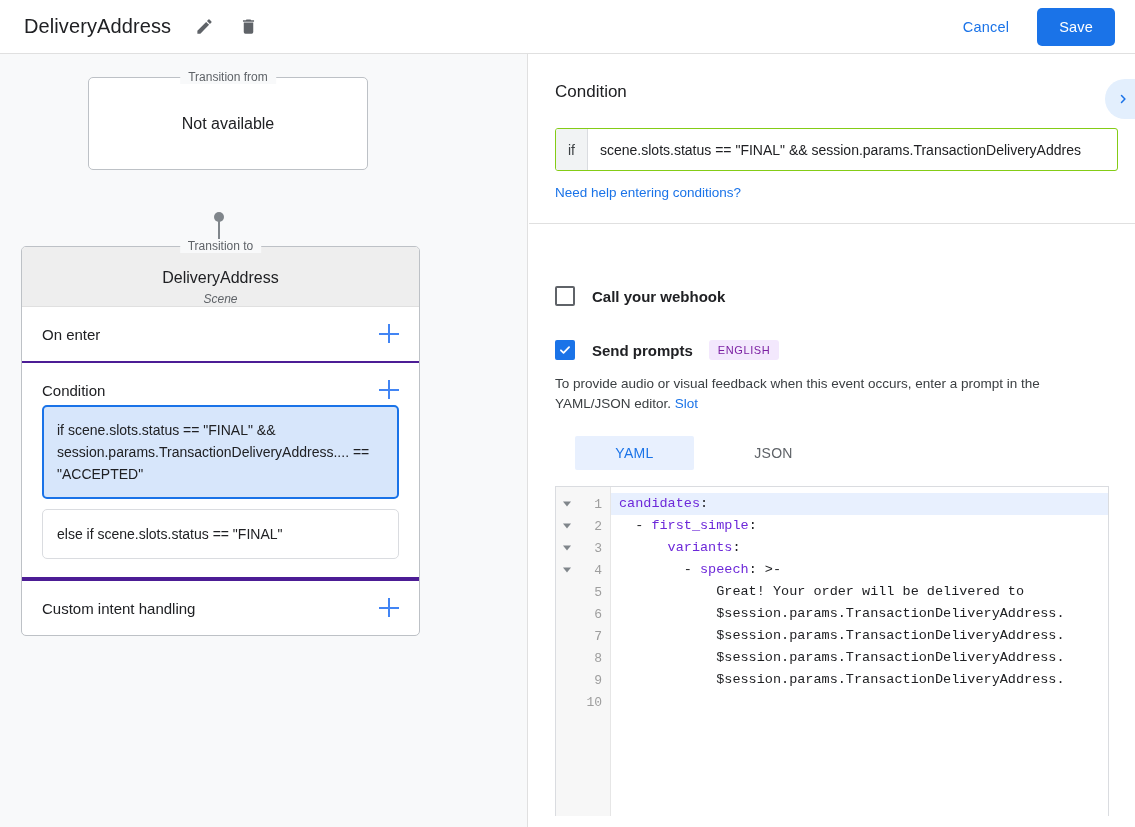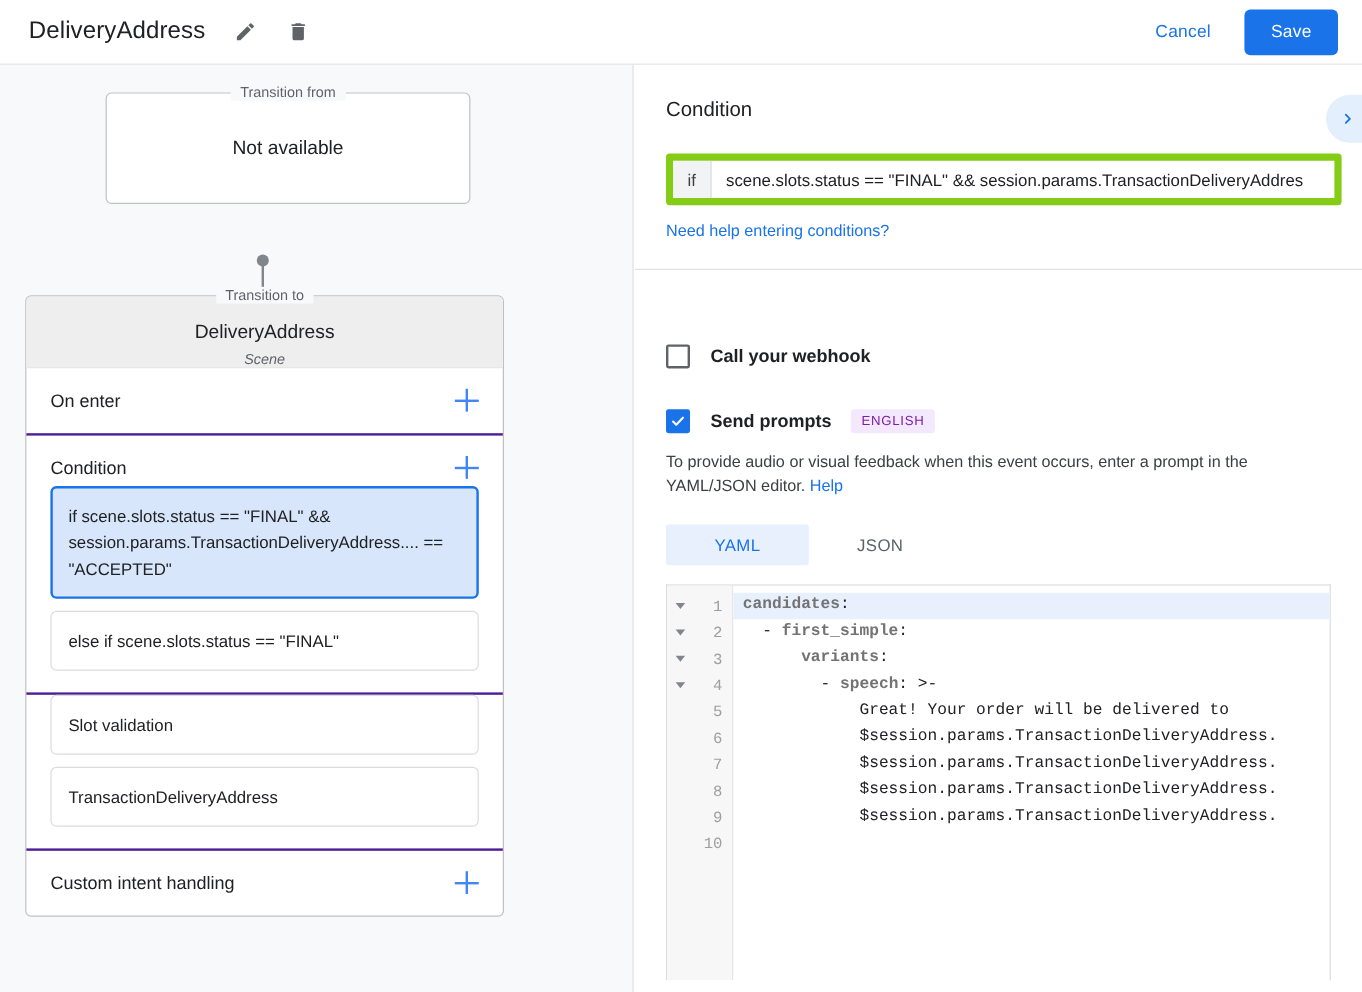--- a/index.html
+++ b/index.html
@@ -61,21 +61,21 @@
   .fieldset-legend {
     position: absolute;
     top: -8px; left: 50%; transform: translateX(-50%);
     background: #f8f9fa;
     padding: 0 8px;
     font-size: 12px; color: #5f6368;
     white-space: nowrap;
   }
 
   #transition-from {
-    left: 88px; top: 23px; width: 304px; height: 93px;
+    left: 88px; top: 23px; width: 280px; height: 93px;
     background: #ffffff;
   }
   #transition-from .inner {
     display: flex; align-items: center; justify-content: center;
     height: 100%;
     font-size: 16px; color: #202124;
   }
 
   .connector { position: absolute; left: 219px; top: 158px; }
   .conn-dot {
@@ -161,21 +161,21 @@
     overflow: hidden;
   }
   .cond-block {
     padding: 28px 0 22px 26px;
     border-bottom: 1px solid #e0e0e0;
     position: relative;
   }
   .block-title { font-size: 17px; color: #202124; }
   .cond-input-row {
     display: flex; margin-top: 26px;
-    border: 6px solid #84cc16; border-radius: 3px;
+    border: 1px solid #84cc16; border-radius: 3px;
     width: 563px; height: 43px; background: #fff;
     overflow: hidden;
   }
   .cond-if {
     width: 32px; flex: none;
     background: #f1f3f4;
     border-right: 1px solid #dadce0;
     display: flex; align-items: center; justify-content: center;
     font-size: 14px; color: #3c4043;
   }
@@ -228,20 +228,21 @@
     max-width: 566px;
   }
   .hint-text a { color: #1a73e8; text-decoration: none; cursor: pointer; }
 
   .tabs { display: flex; margin-top: 22px; }
   .tab {
     width: 119px; height: 34px;
     display: flex; align-items: center; justify-content: center;
     font-size: 14px; color: #5f6368; cursor: pointer;
     letter-spacing: .3px;
+    margin-left: 20px;
   }
   .tab.active { background: #e8f0fe; color: #1a73e8; border-radius: 2px; }
 
   .editor {
     margin-top: 16px;
     border: 1px solid #dadce0;
     border-bottom: none;
     height: 330px;
     display: flex;
     overflow: hidden;
@@ -270,21 +271,21 @@
   .lnum { position: absolute; right: 8px; }
   .code {
     flex: 1; padding-top: 6px;
     font-family: "Liberation Mono", monospace;
     font-size: 13.5px;
     overflow: hidden;
     white-space: pre;
   }
   .code-row { height: 22px; line-height: 22px; padding-left: 8px; color: #202124; }
   .code-row.hl { background: #e8f0fe; }
-  .tok-key { color: #737373; font-weight: bold; }
+  .tok-key { color: #6d28d9; }
   .tok-punc { color: #202124; }
 </style>
 </head>
 <body>
 
 <div class="topbar">
   <div class="title">DeliveryAddress</div>
 
   <div class="hdr-icon">
     <svg width="19" height="19" viewBox="0 0 24 24">
@@ -334,24 +335,20 @@
           <div class="section-header" style="padding-bottom: 4px;">
             <div class="section-title">Condition</div>
             <div class="plus-btn"></div>
           </div>
           <div class="section-body">
             <div class="item-chip selected">if scene.slots.status == "FINAL" &amp;&amp; session.params.TransactionDeliveryAddress.... == "ACCEPTED"</div>
             <div class="item-chip">else if scene.slots.status == "FINAL"</div>
           </div>
         </div>
         <div class="section">
-          <div class="section-body">
-            <div class="item-chip">Slot validation</div>
-            <div class="item-chip">TransactionDeliveryAddress</div>
-          </div>
         </div>
         <div class="section no-items">
           <div class="section-header">
             <div class="section-title">Custom intent handling</div>
             <div class="plus-btn"></div>
           </div>
         </div>
       </div>
   </div>
 </div>
@@ -386,21 +383,21 @@
       <div class="cbox checked">
         <svg width="14" height="14" viewBox="0 0 24 24" fill="none" stroke-width="3" stroke-linecap="round" stroke-linejoin="round">
             <path d="M5 12.5l4.5 4.5L19 7"></path>
           </svg>
       </div>
       <div class="check-label">Send prompts</div>
       <div class="lang-badge">ENGLISH</div>
     </div>
 
     <div class="hint-text">
-      <span>To provide audio or visual feedback when this event occurs, enter a prompt in the YAML/JSON editor. </span><a>Help</a>
+      <span>To provide audio or visual feedback when this event occurs, enter a prompt in the YAML/JSON editor. </span><a>Slot</a>
     </div>
 
     <div class="tabs" id="editor-tabs">
         <div class="tab active">YAML</div>
         <div class="tab">JSON</div>
       </div>
 
     <div class="editor">
       <div class="gutter" id="editor-gutter">
           <div class="gutter-row">

